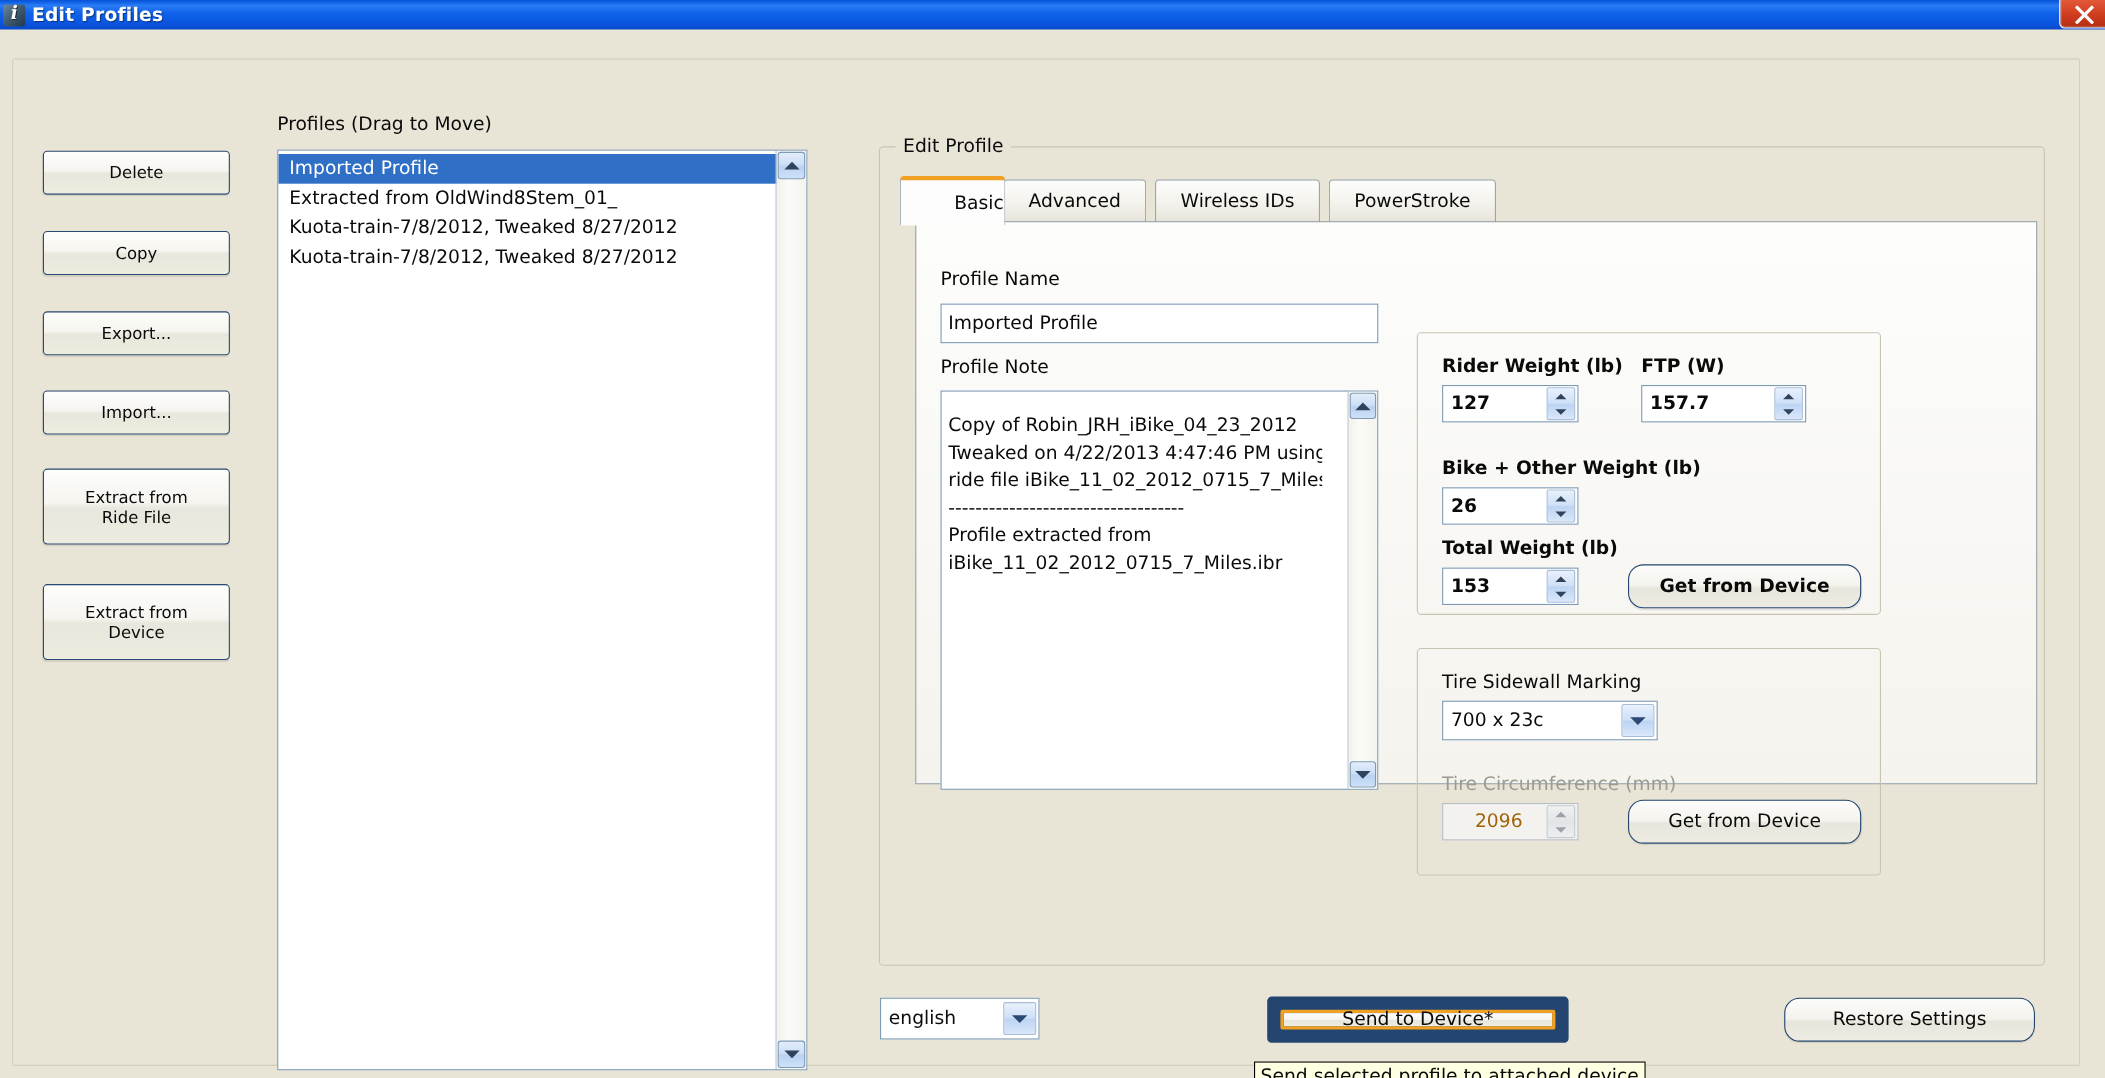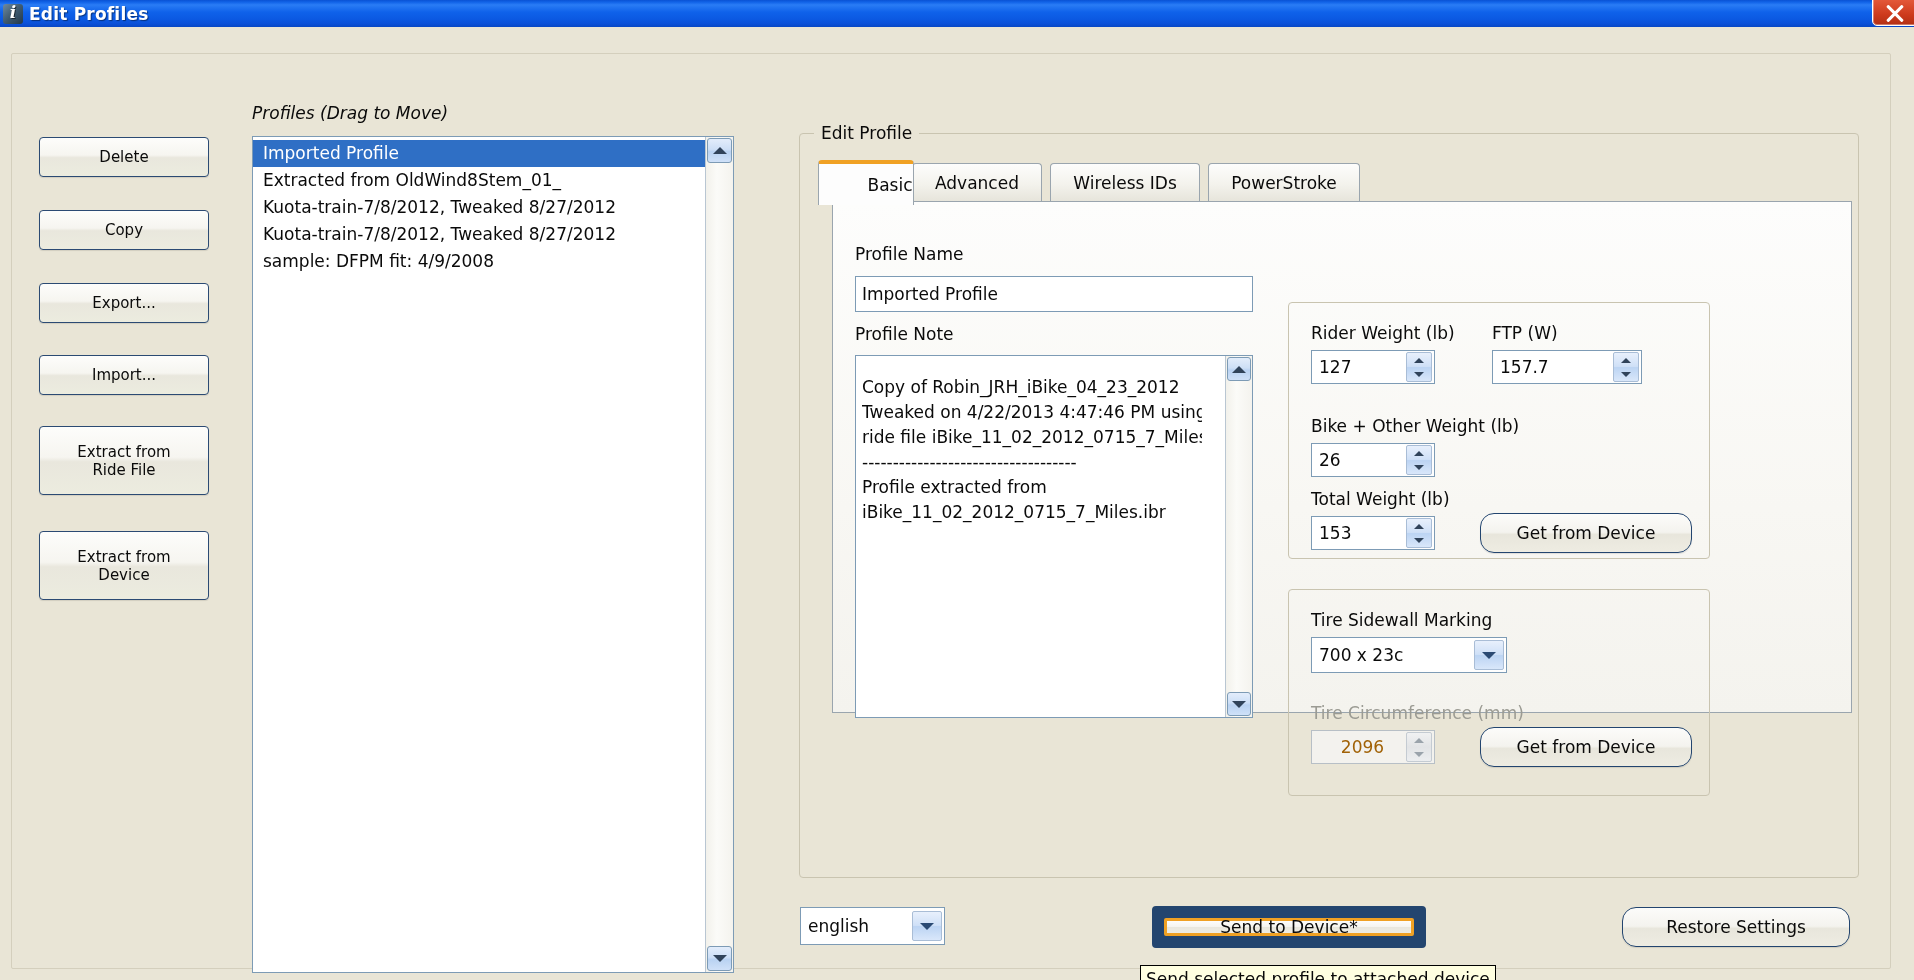--- a/index.html
+++ b/index.html
@@ -138,21 +138,20 @@
   #btn-extract-ride   { left: 39px; top: 399px; width: 170px; height: 69px; }
   #btn-extract-device { left: 39px; top: 504px; width: 170px; height: 69px; }
 
   
   .profiles-label {
     position: absolute;
     left: 252px; top: 76px;
     font-size: 17px;
     color: #0a0a0a;
     white-space: nowrap;
-    font-style: italic;
   }
   .listbox {
     position: absolute;
     left: 252px; top: 109px;
     width: 482px;
     height: 837px;
     box-sizing: border-box;
     border: 1px solid #7d9bb5;
     background: #ffffff;
     overflow: hidden;
@@ -419,21 +418,21 @@
     display: flex; align-items: center; justify-content: center;
   }
   .cb-arrow .dn {
     width: 0; height: 0;
     border-left: 7px solid transparent;
     border-right: 7px solid transparent;
     border-top: 7px solid #2b4a73;
   }
 
   
-  #weight-group { left: 455px; top: 100px; width: 422px; height: 257px; }
+  #weight-group { left: 455px; top: 100px; width: 422px; height: 257px; font-weight: bold; }
   #tire-group   { left: 455px; top: 387px; width: 422px; height: 207px; }
 
   .gb-btn {
     position: absolute;
     box-sizing: border-box;
     border: 1px solid #23456f;
     border-radius: 14px;
     background: linear-gradient(to bottom, #fcfcfa 0%, #f4f3ee 48%, #e8e6dc 54%, #eeece2 100%);
     font-size: 17px;
     color: #0a0a0a;
@@ -518,21 +517,20 @@
     <div class="btn" id="btn-extract-device">Extract from
 Device</div>
 
     <div class="profiles-label">Profiles (Drag to Move)</div>
     <div class="listbox">
       <div class="list-items">
         <div class="list-item selected">Imported Profile</div>
         <div class="list-item">Extracted from OldWind8Stem_01_</div>
         <div class="list-item">Kuota-train-7/8/2012, Tweaked 8/27/2012</div>
         <div class="list-item">Kuota-train-7/8/2012, Tweaked 8/27/2012</div>
-        <div class="list-item">sample: DFPM fit: 4/9/2008</div>
       </div>
       <div class="vscroll">
         <div class="sb-btn up">
           <div class="chev up"></div>
         </div>
         <div class="sb-btn down">
           <div class="chev down"></div>
         </div>
       </div>
     </div>

